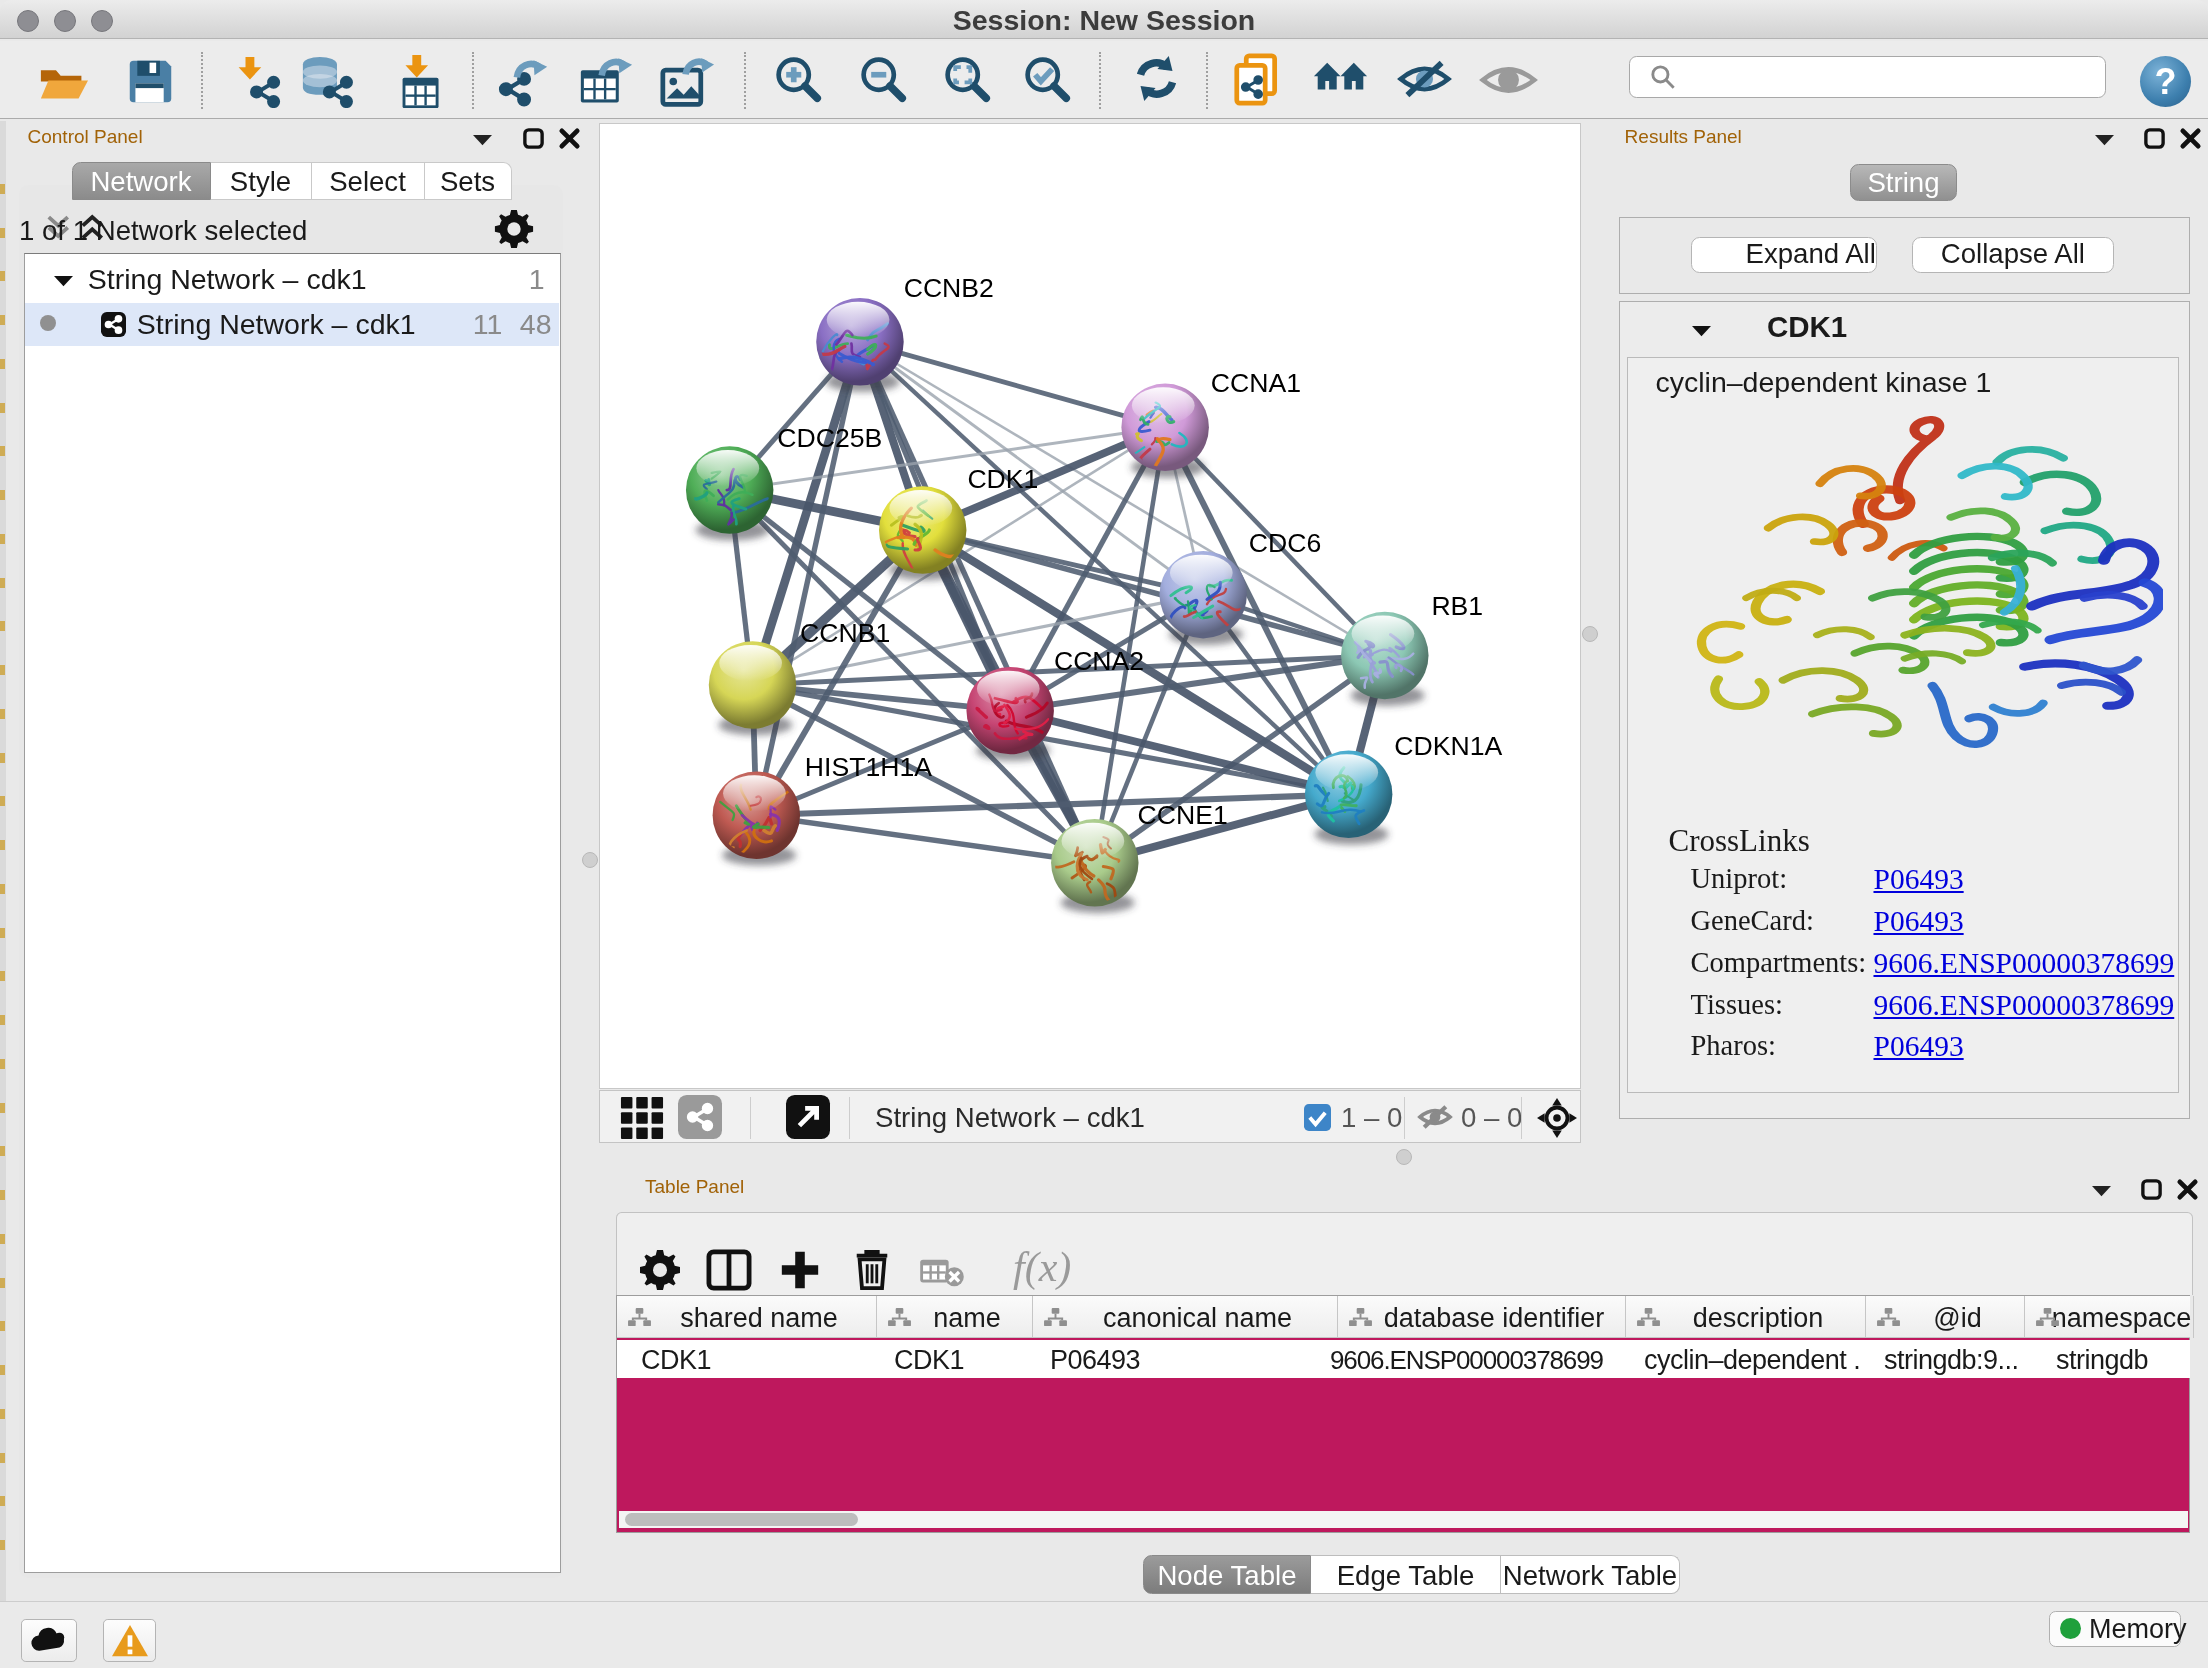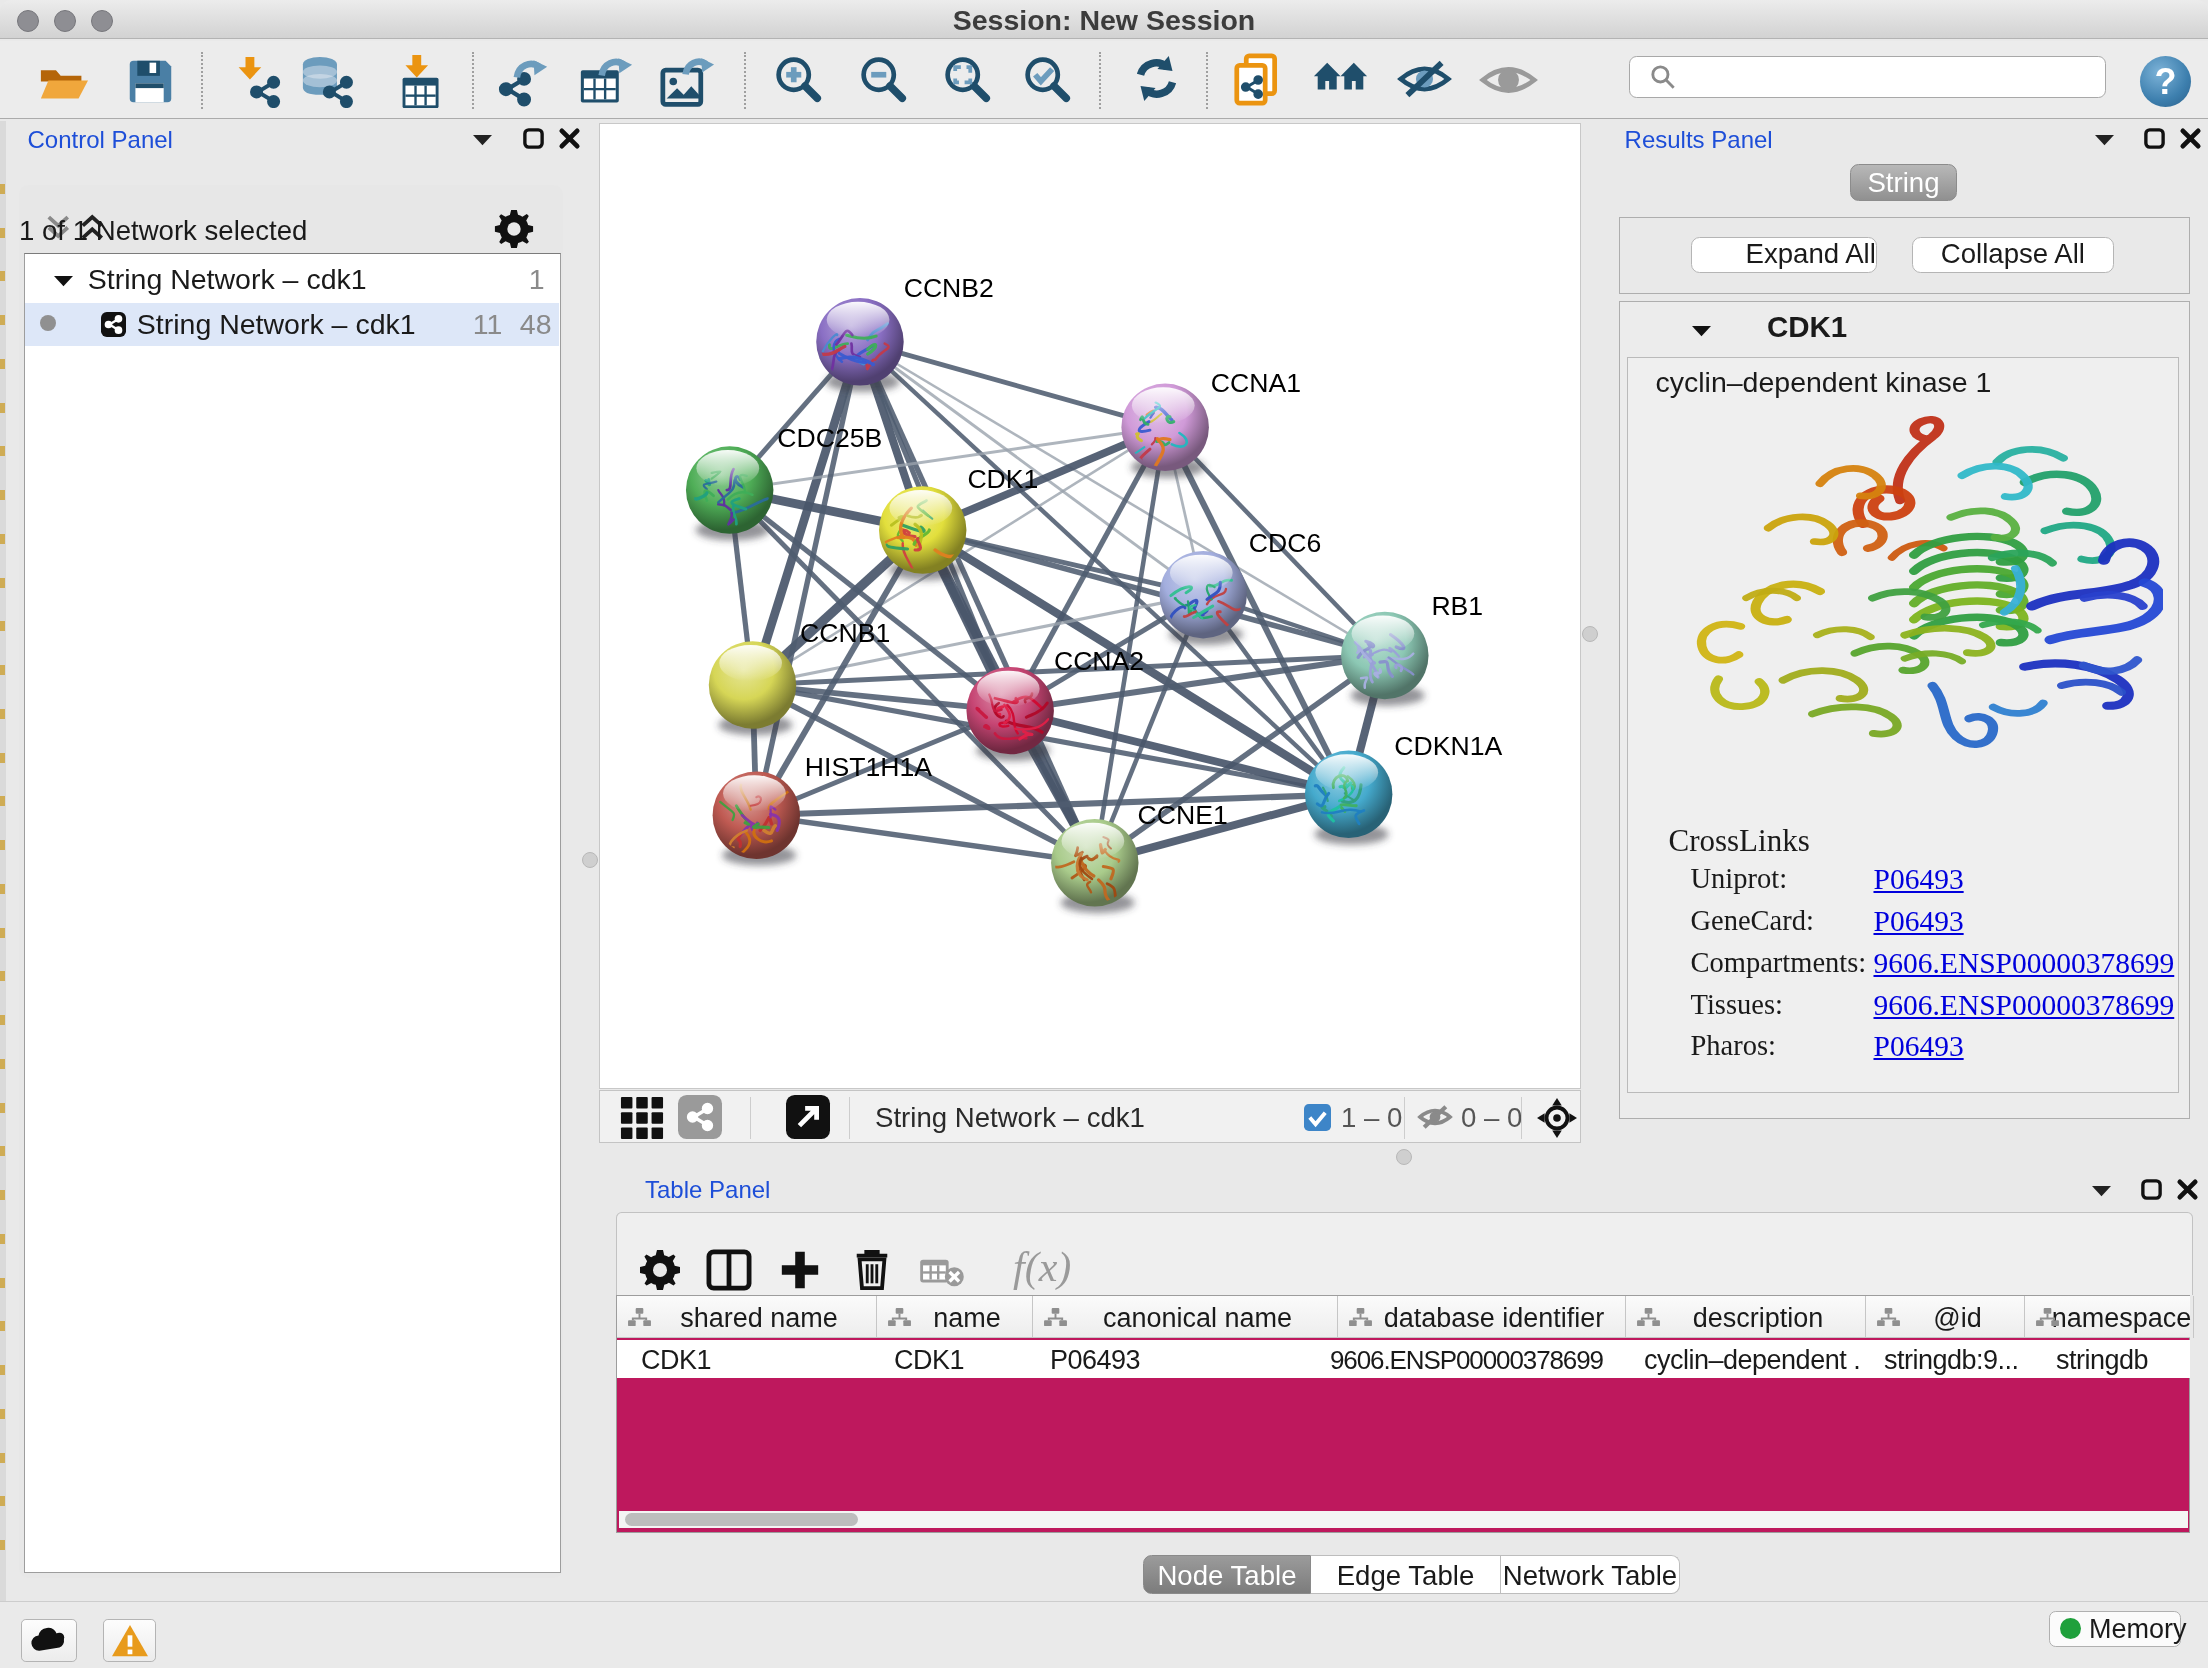--- a/index.html
+++ b/index.html
@@ -1,18 +1,18 @@
 <!DOCTYPE html>
 <html style="font-size:15px"><head><meta charset="utf-8">
 <style>
 * { margin:0; padding:0; box-sizing:border-box; }
 html,body { width:2208px; height:1668px; overflow:hidden; }
 body { font-family:"Liberation Sans", sans-serif; background:#e9e9e9; position:relative; color:#1a1a1a; }
 .abs { position:absolute; }
-.ptitle { font-size:24px; color:#1d4ed8; }
+.ptitle { font-size:19px; color:#a16207; }
 </style></head>
 <body>
 
 <div class="abs" style="left:0;top:0;width:2208px;height:39px;background:linear-gradient(#ececec,#d2d2d2);border-bottom:1.9px solid #b3b3b3;border-radius:11.4px 11.4px 0 0">
   <div class="abs" style="left:17px;top:9.5px;width:22px;height:22px;border-radius:50%;background:#8e8e93;border:1px solid #77777c"></div>
   <div class="abs" style="left:54px;top:9.5px;width:22px;height:22px;border-radius:50%;background:#8e8e93;border:1px solid #77777c"></div>
   <div class="abs" style="left:91px;top:9.5px;width:22px;height:22px;border-radius:50%;background:#8e8e93;border:1px solid #77777c"></div>
   <div class="abs" style="left:0;top:3.8px;width:2208px;text-align:center;font-size:28.5px;font-weight:bold;color:#3c3c3c">Session: New Session</div>
 </div>
 
@@ -194,20 +194,26 @@
   <div style="position:absolute;left:462px;top:11.4px"><svg width="21" height="13.3" viewBox="0 0 22 14">
         <path d="M1 2 h20 l-10 11 z" fill="#222"></path>
       </svg></div>
     <div style="position:absolute;left:512px;top:5.7px"><svg width="23" height="23" viewBox="0 0 24 24">
         <rect x="3" y="3" width="18" height="18" rx="4" fill="none" stroke="#111" stroke-width="3.5"></rect>
       </svg></div>
     <div style="position:absolute;left:548px;top:5.7px"><svg width="23" height="23" viewBox="0 0 24 24">
         <path d="M4 4 L20 20 M20 4 L4 20" stroke="#111" stroke-width="5" stroke-linecap="round"></path>
       </svg></div>
 
+  <div class="abs" style="left:62px;top:41px;height:38px;display:flex;font-size:27.6px;z-index:5">
+    <div style="width:139px;background:linear-gradient(#a9a9a9,#8b8b8b);color:#fff;border-radius:8.6px 0 0 0;text-align:center;line-height:38px;border:1px solid #8a8a8a">Network</div>
+    <div style="width:101px;background:#fff;text-align:center;line-height:38px;border:1px solid #c9c9c9;border-left:none">Style</div>
+    <div style="width:113px;background:#fff;text-align:center;line-height:38px;border:1px solid #c9c9c9;border-left:none">Select</div>
+    <div style="width:87px;background:#fff;border-radius:0 8.6px 0 0;text-align:center;line-height:38px;border:1px solid #c9c9c9;border-left:none">Sets</div>
+  </div>
 
   <div class="abs" style="left:9.5px;top:64px;width:544px;height:1393px;background:#e7e7e7;border-radius:9.5px;"></div>
   <div class="abs" style="left:9.5px;top:64px;width:544px;height:1393px;">
     <div class="abs" style="left:25px;top:28.5px"><svg width="28.5" height="27" viewBox="0 0 30 28">
           <g stroke="#8a8a8a" stroke-width="4" fill="none">
             <path d="M5 3 l10 9 10-9"></path>
             <path d="M5 14 l10 9 10-9"></path>
           </g>
         </svg></div>
     <div class="abs" style="left:59px;top:28.5px"><svg width="28.5" height="27" viewBox="0 0 30 28">

